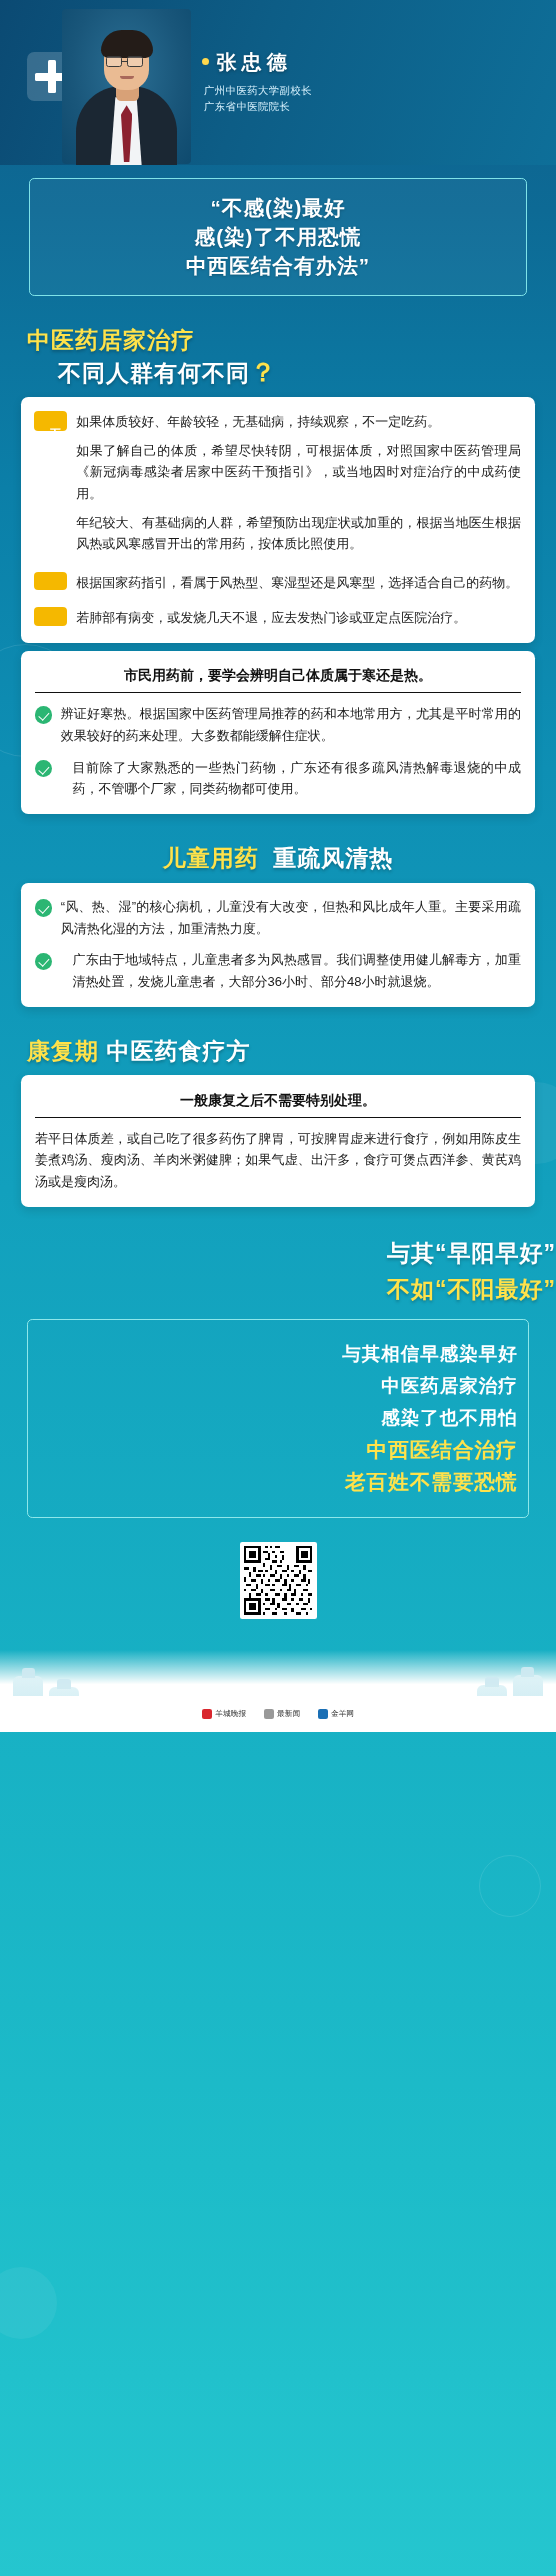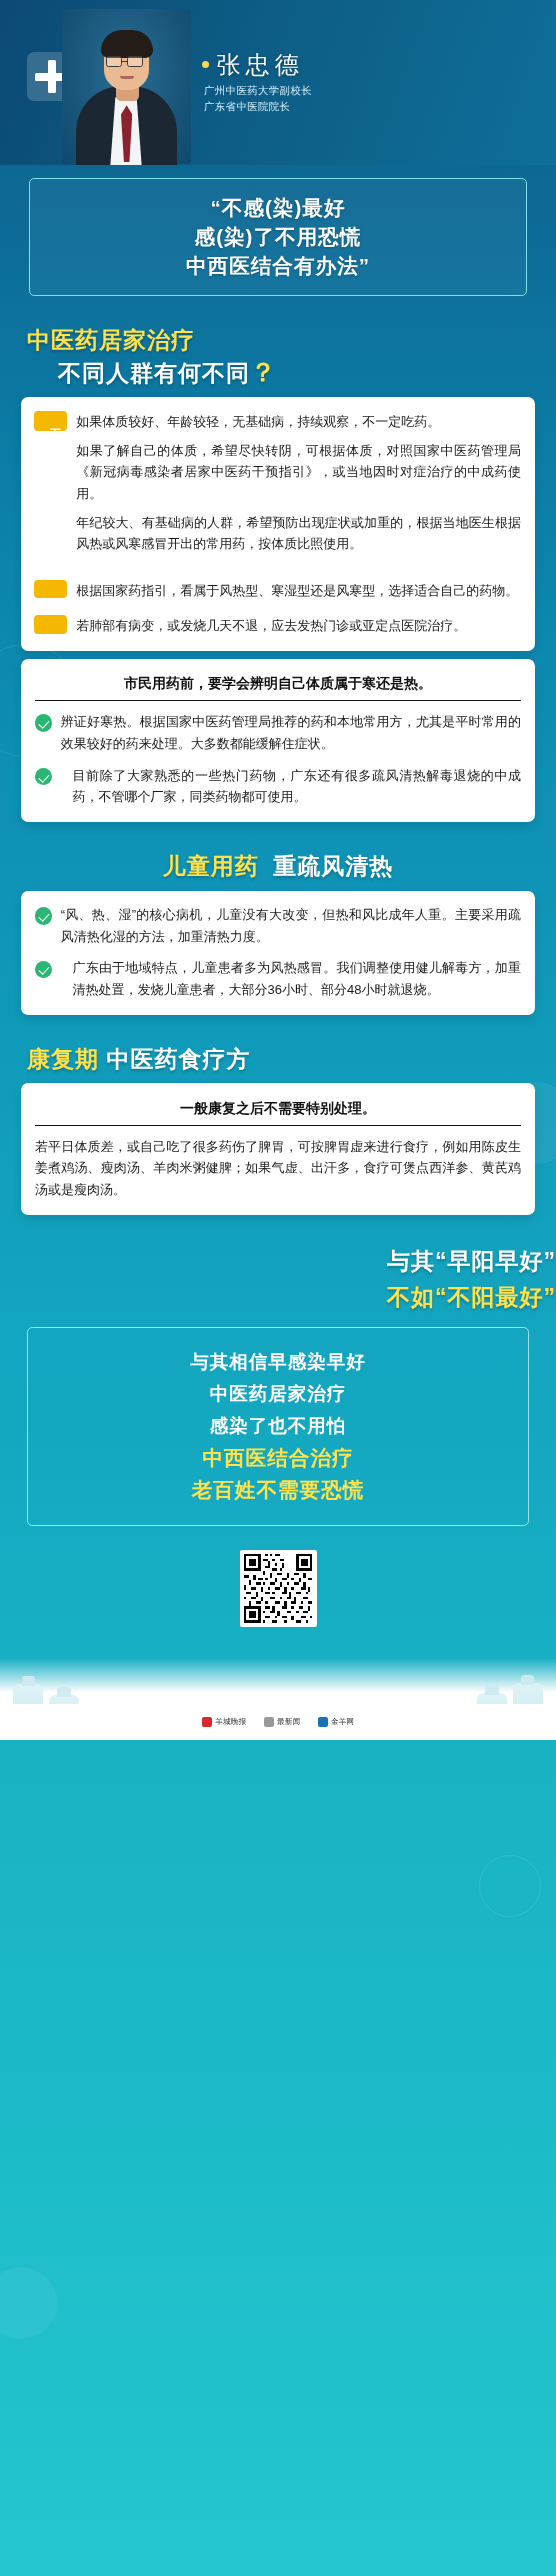--- a/index.html
+++ b/index.html
@@ -91,23 +91,23 @@
   .header-cross::before, .header-cross::after {
     content: ""; position: absolute; background: #ffffff; border-radius: 1.5px;
   }
   .header-cross::before { left: 20.6px; top: 8.2px; width: 8.2px; height: 33px; }
   .header-cross::after  { left: 8.2px; top: 20.6px; width: 33px; height: 8.2px; }
 
   .header-name {
     position: absolute;
     left: 202px; top: 49px;
     color: #ffffff;
-    font-size: 24px;
+    font-size: 20px;
     letter-spacing: 5.2px;
-    font-weight: normal;
+    font-weight: bold;
     text-shadow: 0 1px 3.1px rgba(0,0,0,0.35);
   }
   .header-name .dot {
     display: inline-block;
     width: 7.2px; height: 7.2px; border-radius: 50%;
     background: #ffd84d; margin: 0 7.2px 4.1px 0; vertical-align: middle;
   }
   .header-roles {
     position: absolute;
     left: 204px; top: 83px;
@@ -223,21 +223,21 @@
     display: block;
     padding-bottom: 5px;
   }
 
   
   .final-card {
     margin: 12.4px 27px 0 27px;
     border: 1.5px solid #8ee7ea;
     border-radius: 5.2px;
     padding: 17.5px 10.3px 19.6px 10.3px;
-    text-align: center;
+    text-align: right;
   }
   .final-line {
     color: #ffffff;
     font-size: 18.5px;
     line-height: 32px;
     font-weight: bold;
     letter-spacing: 1px;
   }
   .final-line.hl { color: #ffe24a; font-size: 20.6px; }
 
@@ -327,21 +327,21 @@
 
   <div class="sec-head">
     <span class="ylw">中医药居家治疗</span>
     <span class="sub">
       <span>不同人群有何不同</span><span class="qmark">？</span>
     </span>
   </div>
 
   <div class="card">
 
-    <div class="tabrow" style="margin-bottom:25px;">
+    <div class="tabrow" style="margin-bottom:17px;">
       <div class="tab">无症状感染者</div>
       <div class="tabbody">
         <div class="para">如果体质较好、年龄较轻，无基础病，持续观察，不一定吃药。</div>
         <div class="para">如果了解自己的体质，希望尽快转阴，可根据体质，对照国家中医药管理局《新冠病毒感染者居家中医药干预指引》，或当地因时对症治疗的中成药使用。</div>
         <div class="para">年纪较大、有基础病的人群，希望预防出现症状或加重的，根据当地医生根据风热或风寒感冒开出的常用药，按体质比照使用。</div>
       </div>
     </div>
 
     <div class="tabrow" style="margin-bottom:13.4px;">
       <div class="tab">轻型患者</div>

